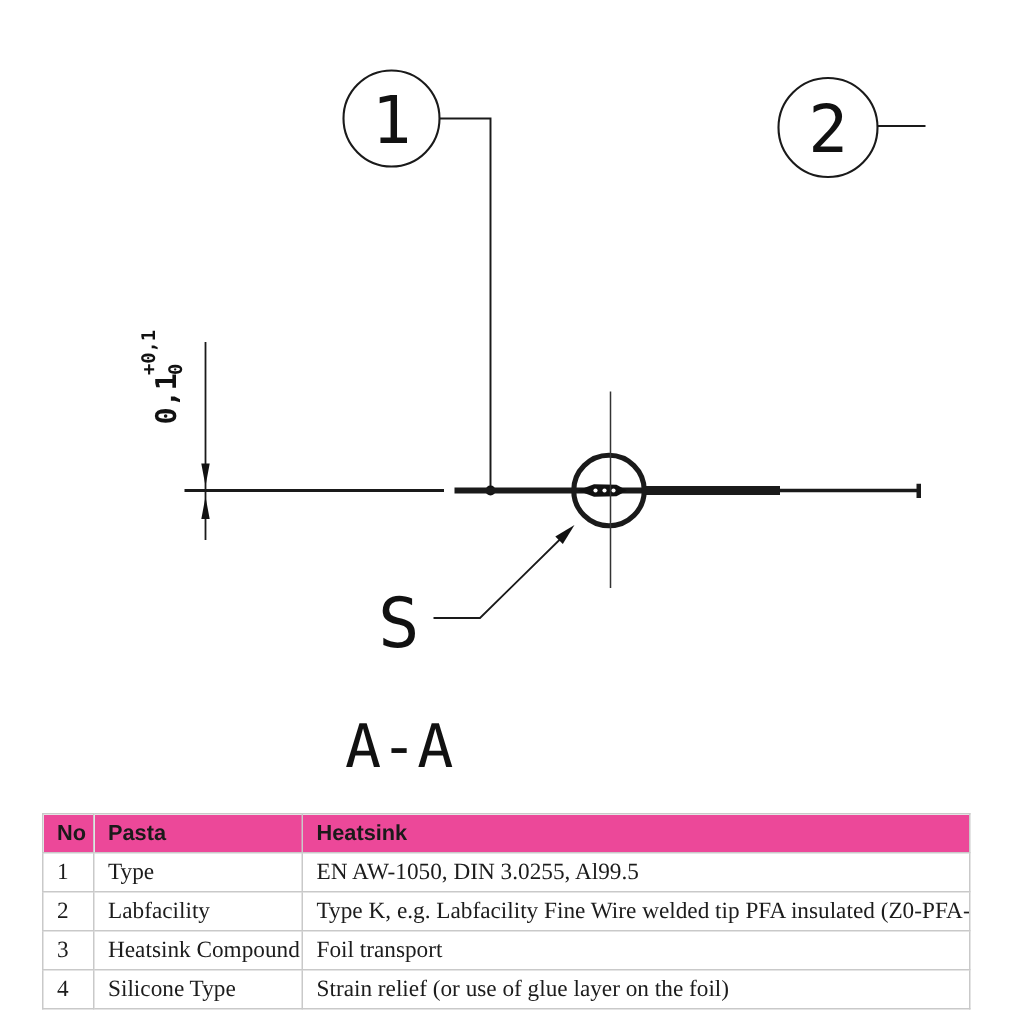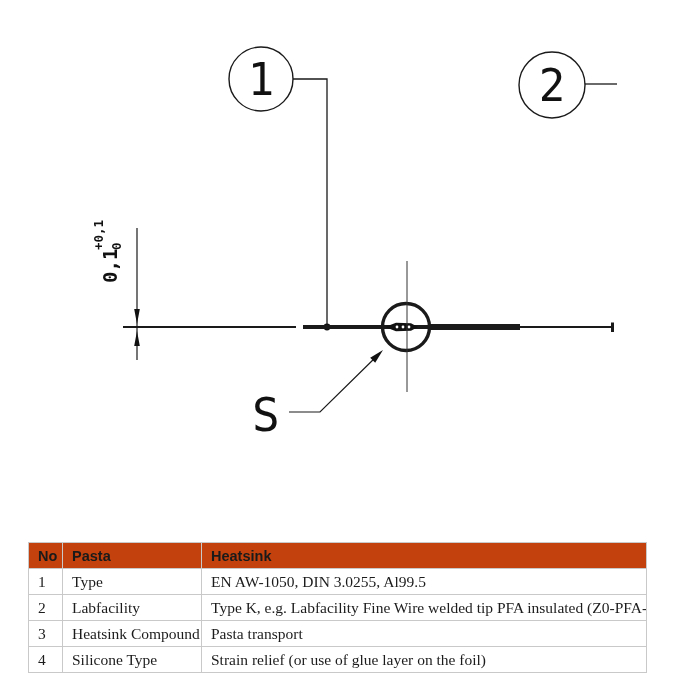--- a/index.html
+++ b/index.html
@@ -48,21 +48,21 @@
     height: 23px;
     text-align: left;
     vertical-align: middle;
     white-space: nowrap;
     overflow: hidden;
   }
   table.bom th {
     font-family: "Liberation Sans", sans-serif;
     font-size: 14.5px;
     font-weight: bold;
-    background: #c2410c;
+    background: #ec4899;
     color: #1a1a1a;
   }
   col.c-no { width: 34px; }
   col.c-name { width: 139px; }
   col.c-remarks { width: 445px; }
 </style>
 </head>
 <body>
 
 <div class="canvas">
@@ -99,20 +99,21 @@
 
     <line class="ln" x1="137" y1="228" x2="137" y2="360" stroke-width="1.2"></line>
     <polygon class="fill" points="137,324 134.2,309 139.8,309"></polygon>
     <polygon class="fill" points="137,331 134.2,346 139.8,346"></polygon>
     <text class="cad" font-size="19" font-weight="bold" transform="translate(117,283) rotate(-90)">0,1</text>
     <text class="cad" font-size="12.5" font-weight="bold" transform="translate(103,250) rotate(-90)">+0,1</text>
     <text class="cad" font-size="12.5" font-weight="bold" transform="translate(121,250) rotate(-90)">0</text>
   </svg>
 
   <div class="section-title">
+    <span class="view">A-A</span>
   </div>
 
   <table class="bom">
     <colgroup>
         <col class="c-no">
         <col class="c-name">
         <col class="c-remarks">
       </colgroup>
     <thead>
       <tr>
@@ -128,21 +129,21 @@
         <td>EN AW-1050, DIN 3.0255, Al99.5</td>
       </tr>
       <tr>
         <td>2</td>
         <td>Labfacility</td>
         <td>Type K, e.g. Labfacility Fine Wire welded tip PFA insulated (Z0-PFA-K-1)</td>
       </tr>
       <tr>
         <td>3</td>
         <td>Heatsink Compound</td>
-        <td>Pasta transport</td>
+        <td>Foil transport</td>
       </tr>
       <tr>
         <td>4</td>
         <td>Silicone Type</td>
         <td>Strain relief (or use of glue layer on the foil)</td>
       </tr>
     </tbody>
   </table>
 
 </div>

